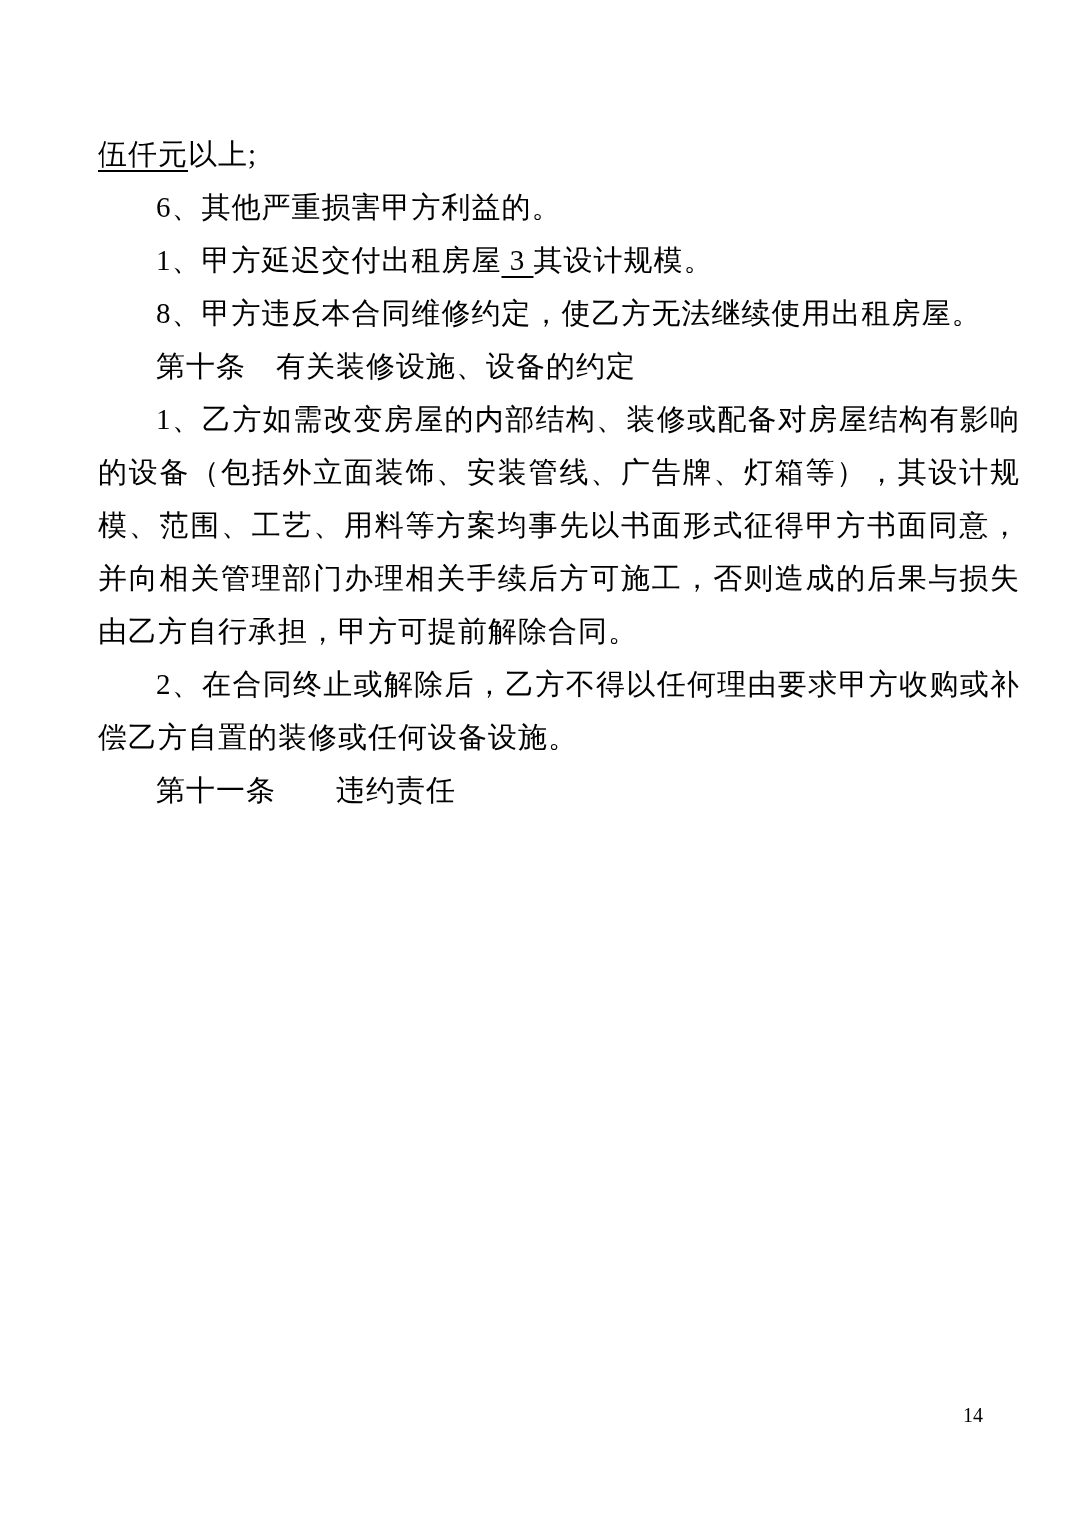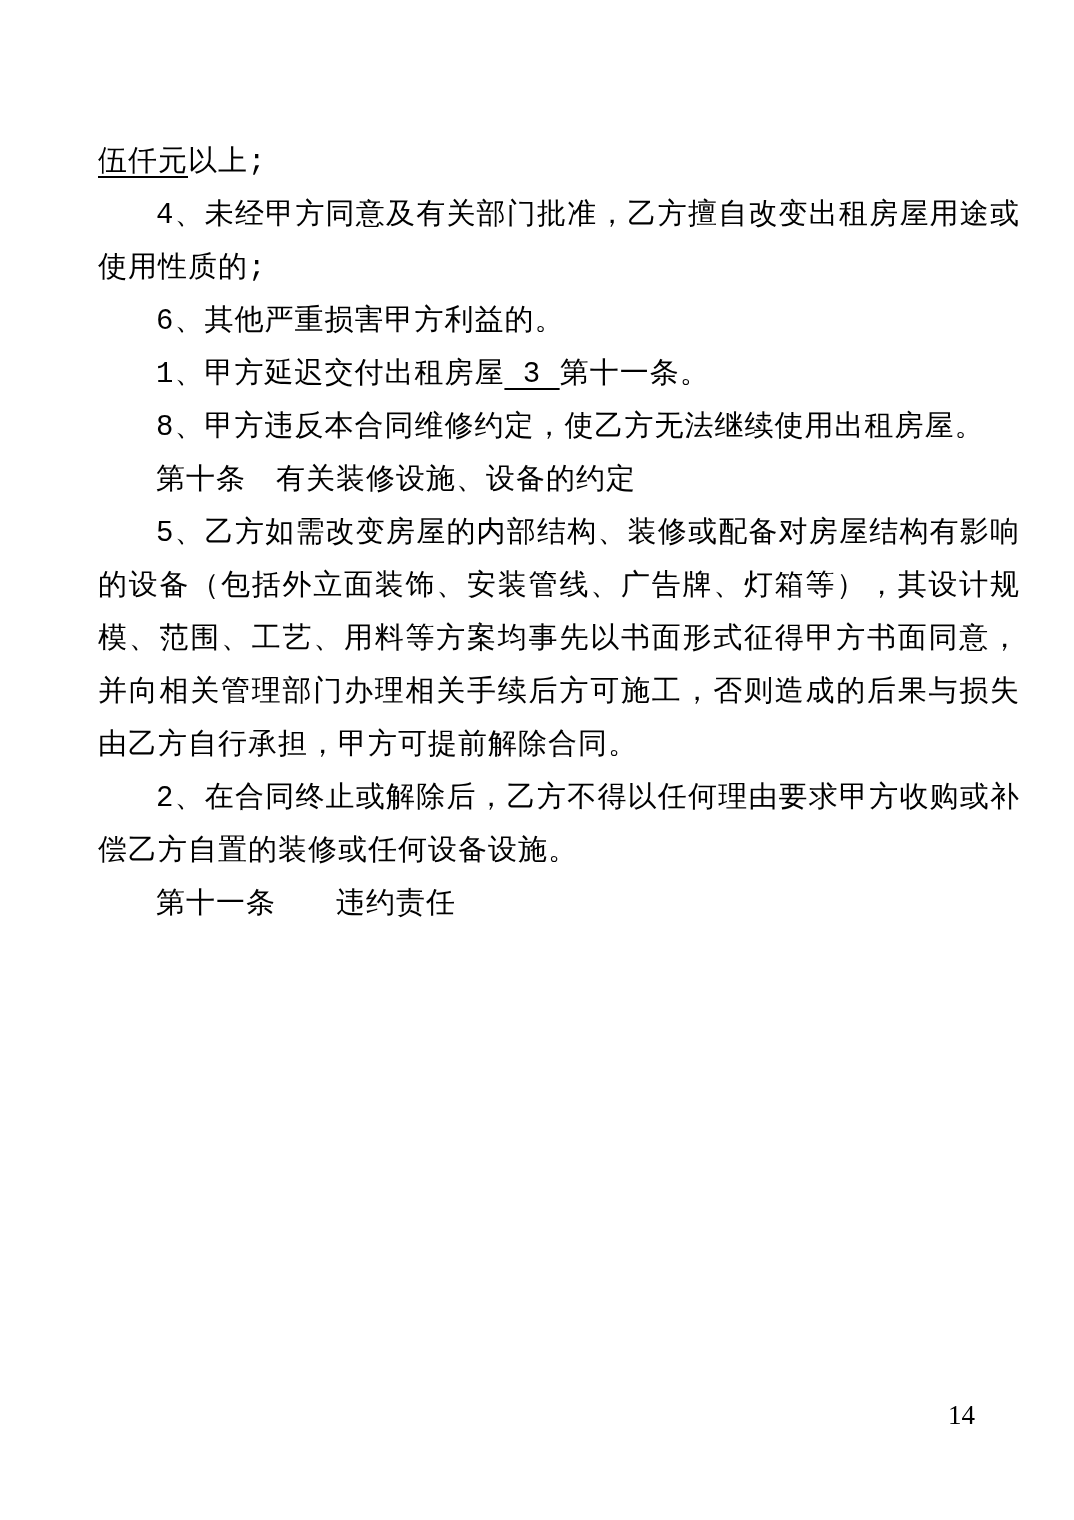--- a/index.html
+++ b/index.html
@@ -19,23 +19,22 @@
     position: absolute;
     left: 0;
     top: 0;
     width: 1074px;
     height: 1520px;
     background: #ffffff;
   }
   .content {
     position: absolute;
     left: 98px;
-    top: 136px;
+    top: 128px;
     width: 922px;
-    font-family: Liberation Mono, monospace;
   }
   .para {
     margin: 0;
     font-size: 29px;
     line-height: 53px;
     letter-spacing: 1px;
     text-align: justify;
     text-align-last: left;
     text-justify: inter-ideograph;
     word-break: break-all;
@@ -47,46 +46,45 @@
     text-decoration: underline;
     text-decoration-thickness: 2px;
     text-underline-offset: 6px;
     white-space: pre;
   }
   .page-number {
     position: absolute;
     left: 948px;
     top: 1399px;
     width: 50px;
-    font-size: 27px;
+    font-size: 20px;
     line-height: 32px;
-    text-align: left;
+    text-align: center;
   }
 </style>
 </head>
 <body>
 
 <div class="page">
   <div class="content">
 
     <p class="para"><span class="u">伍仟元</span><span>以上;</span></p>
 
-    <p class="para indent"><span>4、未经甲方同意及有关部门批准，乙方擅自改变出租房屋用途或使用性质的;</span></p>
 
 
     <p class="para indent"><span>6、其他严重损害甲方利益的。</span></p>
 
 
-    <p class="para indent"><span>1、甲方延迟交付出租房屋</span><span class="u"> 3 </span><span>第十一条。</span></p>
+    <p class="para indent"><span>1、甲方延迟交付出租房屋</span><span class="u"> 3 </span><span>其设计规模。</span></p>
 
     <p class="para indent"><span>8、甲方违反本合同维修约定，使乙方无法继续使用出租房屋。</span></p>
 
     <p class="para indent"><span>第十条　有关装修设施、设备的约定</span></p>
 
-    <p class="para indent"><span>5、乙方如需改变房屋的内部结构、装修或配备对房屋结构有影响的设备（包括外立面装饰、安装管线、广告牌、灯箱等），其设计规模、范围、工艺、用料等方案均事先以书面形式征得甲方书面同意，并向相关管理部门办理相关手续后方可施工，否则造成的后果与损失由乙方自行承担，甲方可提前解除合同。</span></p>
+    <p class="para indent"><span>1、乙方如需改变房屋的内部结构、装修或配备对房屋结构有影响的设备（包括外立面装饰、安装管线、广告牌、灯箱等），其设计规模、范围、工艺、用料等方案均事先以书面形式征得甲方书面同意，并向相关管理部门办理相关手续后方可施工，否则造成的后果与损失由乙方自行承担，甲方可提前解除合同。</span></p>
 
     <p class="para indent"><span>2、在合同终止或解除后，乙方不得以任何理由要求甲方收购或补偿乙方自置的装修或任何设备设施。</span></p>
 
 
     <p class="para indent"><span>第十一条　　违约责任</span></p>
 
 
   </div>
 
   <div class="page-number">14</div>

